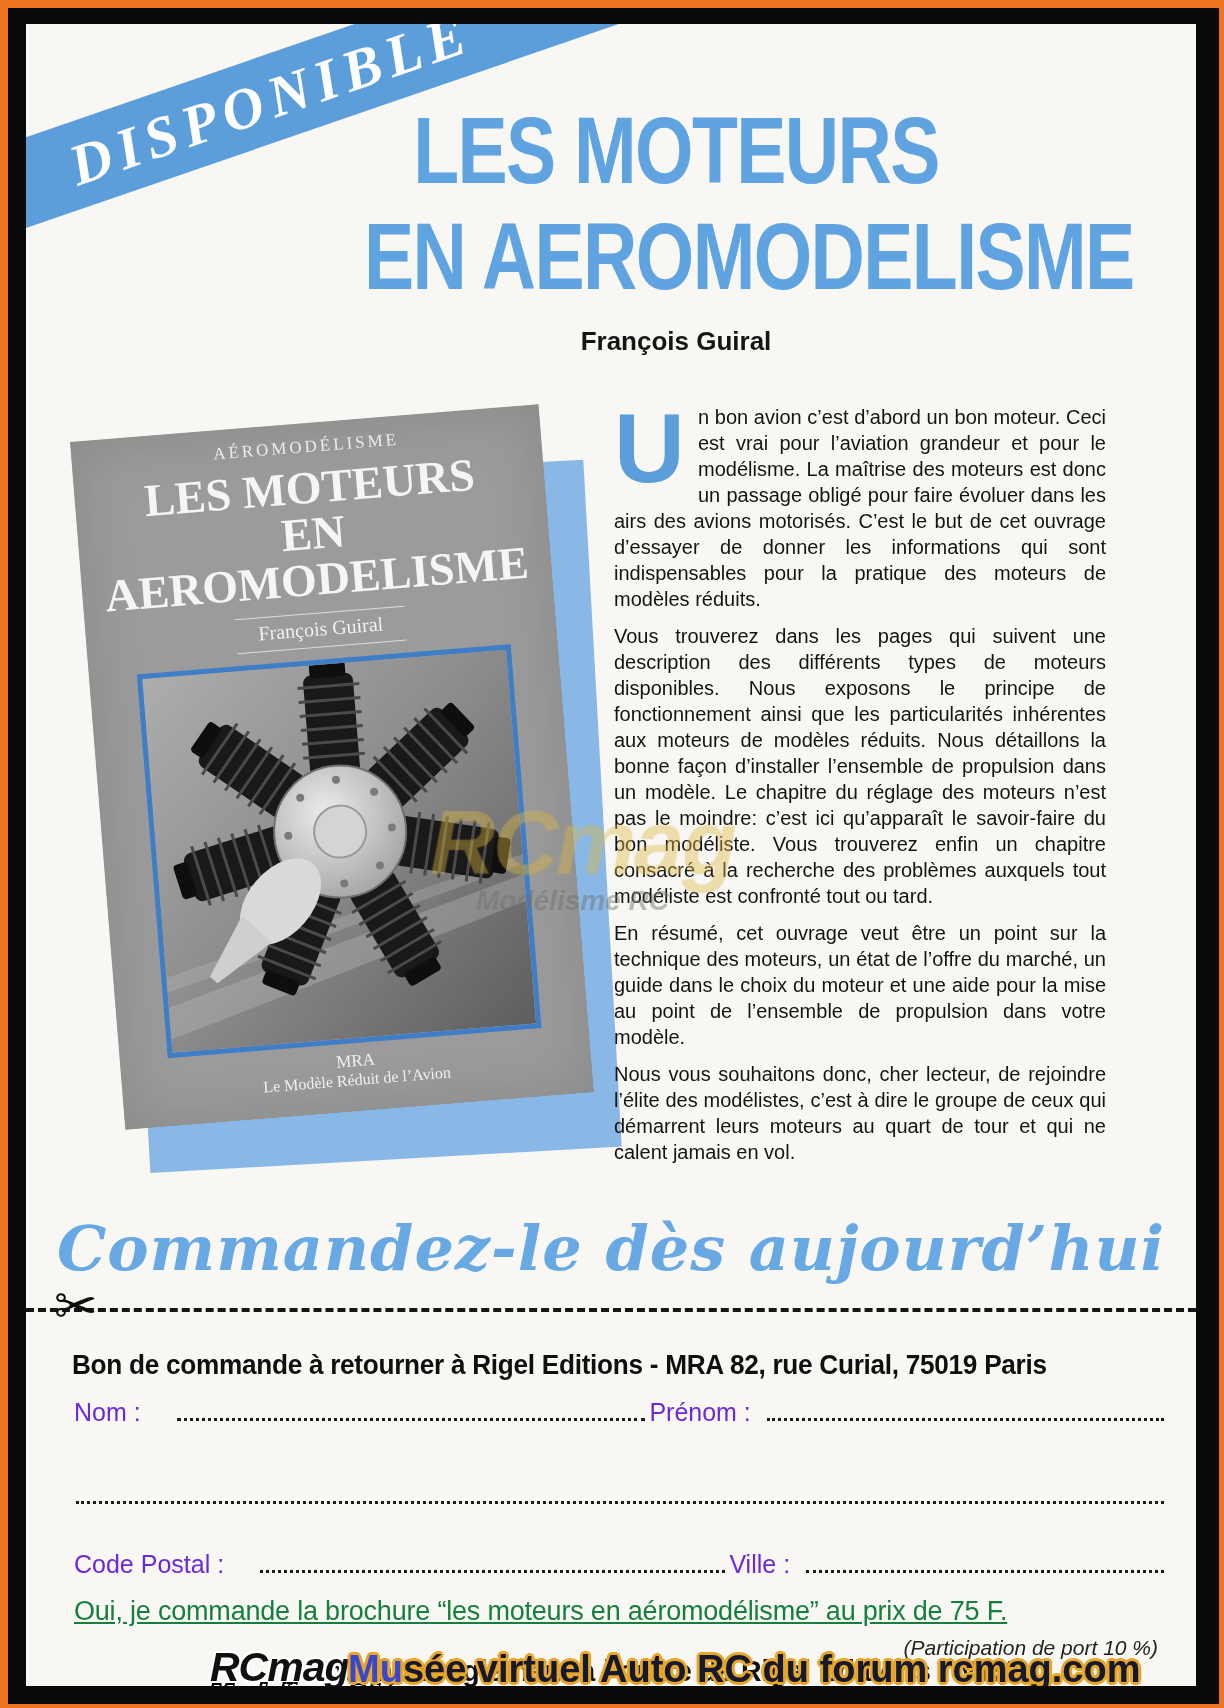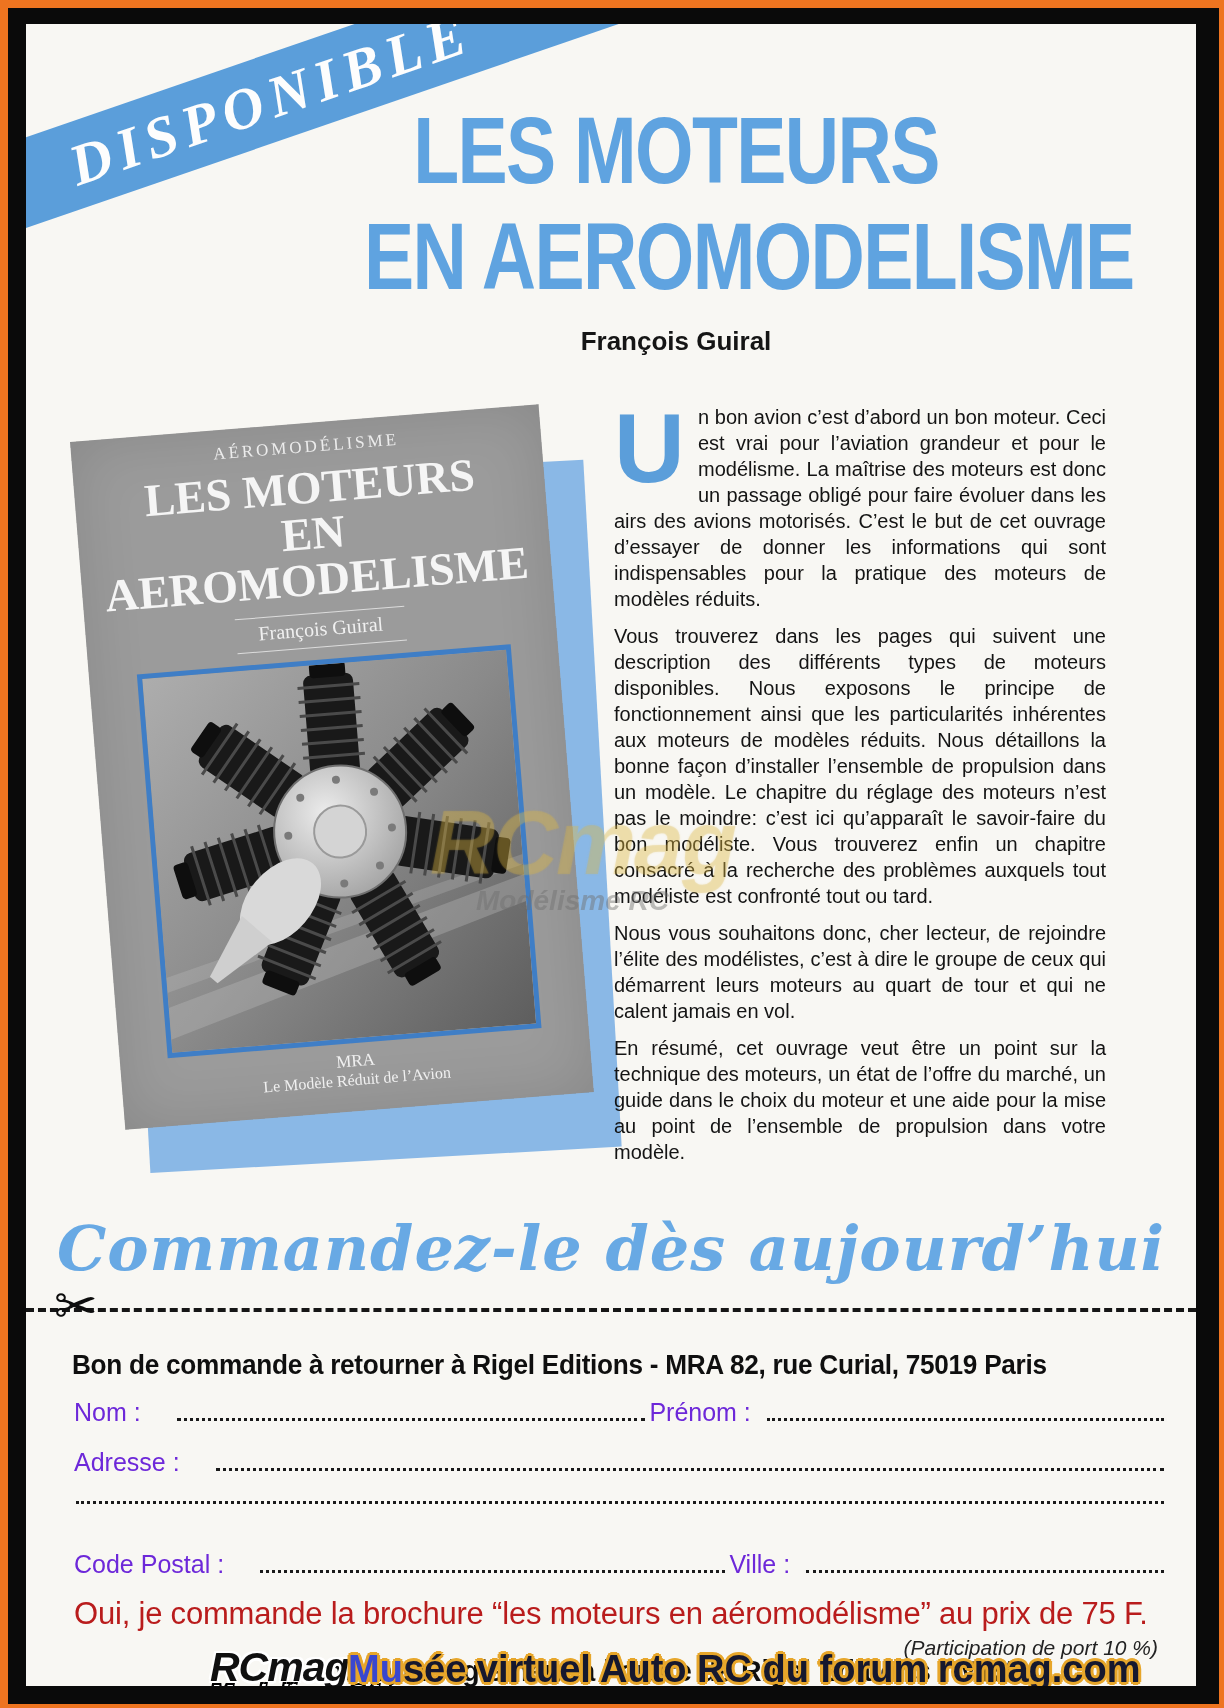--- a/index.html
+++ b/index.html
@@ -70,22 +70,22 @@
   .form-header{position:absolute;left:46px;top:1326px;width:1130px;font-weight:bold;font-size:27px;
                letter-spacing:-0.3px;color:#0f0f0f;transform:scaleX(.97);transform-origin:0 50%;white-space:nowrap;}
   .frow{position:absolute;left:48px;width:1094px;display:flex;align-items:flex-end;
         font-size:25px;color:#6d28d9;}
   .frow .lbl{white-space:nowrap;padding-right:14px;padding-bottom:2px;}
   .frow .lbl.gap{padding-right:34px;}
   .frow .dots{border-bottom:3px dotted #1a1a1a;height:1px;margin:0 4px 8px 2px;}
   .d118{flex:1.18;} .d100{flex:1;} .d130{flex:1.3;}
   .r1{top:1374px;} .r2{top:1424px;} .r3{top:1476px;} .r4{top:1526px;}
 
-  .confirm{position:absolute;left:48px;top:1572px;width:1100px;font-size:31px;color:#b91c1c;
-           letter-spacing:-0.2px;}
+  .confirm{position:absolute;left:48px;top:1572px;width:1100px;font-size:27px;color:#15803d;
+           letter-spacing:-0.2px;text-decoration:underline;}
   .ship-note{position:absolute;right:38px;top:1612px;font-style:italic;font-size:21px;color:#222;}
 
   
   .pay-line{position:absolute;left:300px;top:1630px;font-weight:bold;font-size:30px;color:#0e0e0e;
             white-space:nowrap;z-index:1;transform:scaleX(.95);transform-origin:0 50%;}
   .rc-logo{position:absolute;left:184px;top:1620px;font-style:italic;font-weight:900;font-size:41px;
            letter-spacing:-1px;color:#101010;z-index:2;white-space:nowrap;
            text-shadow:-2px -2px 0 #fff,2px -2px 0 #fff,-2px 2px 0 #fff,2px 2px 0 #fff,0 3px 0 #fff;}
   .rc-site{position:absolute;left:184px;top:1656px;font-style:italic;font-weight:900;font-size:27px;
            color:#ffffff;z-index:2;white-space:nowrap;
@@ -200,46 +200,42 @@
       </div>
       <div class="cover-pub">
         <div class="p1">MRA</div>
         <div class="p2">Le Modèle Réduit de l’Avion</div>
       </div>
     </div>
 
     <div class="body-col">
       <p><span class="dropcap">U</span><span>n bon avion c’est d’abord un bon moteur. Ceci est vrai pour l’aviation grandeur et pour le modélisme. La maîtrise des moteurs est donc un passage obligé pour faire évoluer dans les airs des avions motorisés. C’est le but de cet ouvrage d’essayer de donner les informations qui sont indispensables pour la pratique des moteurs de modèles réduits.</span></p>
       <p>Vous trouverez dans les pages qui suivent une description des différents types de moteurs disponibles. Nous exposons le principe de fonctionnement ainsi que les particularités inhérentes aux moteurs de modèles réduits. Nous détaillons la bonne façon d’installer l’ensemble de propulsion dans un modèle. Le chapitre du réglage des moteurs n’est pas le moindre: c’est ici qu’apparaît le savoir-faire du bon modéliste. Vous trouverez enfin un chapitre consacré à la recherche des problèmes auxquels tout modéliste est confronté tout ou tard.</p>
+      <p>En résumé, cet ouvrage veut être un point sur la technique des moteurs, un état de l’offre du marché, un guide dans le choix du moteur et une aide pour la mise au point de l’ensemble de propulsion dans votre modèle.</p>
       <p>Nous vous souhaitons donc, cher lecteur, de rejoindre l’élite des modélistes, c’est à dire le groupe de ceux qui démarrent leurs moteurs au quart de tour et qui ne calent jamais en vol.</p>
-      <p>En résumé, cet ouvrage veut être un point sur la technique des moteurs, un état de l’offre du marché, un guide dans le choix du moteur et une aide pour la mise au point de l’ensemble de propulsion dans votre modèle.</p>
     </div>
 
     <div class="wm-center">
       <div class="wm-logo">RCmag</div>
       <div class="wm-sub">Modélisme RC</div>
     </div>
 
     <div class="cta">Commandez-le dès aujourd’hui</div>
 
     <div class="cutline"></div>
     <div class="scissors">✂</div>
 
     <div class="form-header">Bon de commande à retourner à Rigel Editions - MRA 82, rue Curial, 75019 Paris</div>
 
     <div class="frow r1">
       <span class="lbl gap">Nom :</span>
       <span class="dots d118"></span>
       <span class="lbl">Prénom :</span>
       <span class="dots d100"></span>
     </div>
-    <div class="frow r2">
-      <span class="lbl gap">Adresse :</span>
-      <span class="dots d100"></span>
-    </div>
     <div class="frow r3">
       <span class="dots d100"></span>
     </div>
     <div class="frow r4">
       <span class="lbl gap">Code Postal :</span>
       <span class="dots d130"></span>
       <span class="lbl">Ville :</span>
       <span class="dots d100"></span>
     </div>
 

